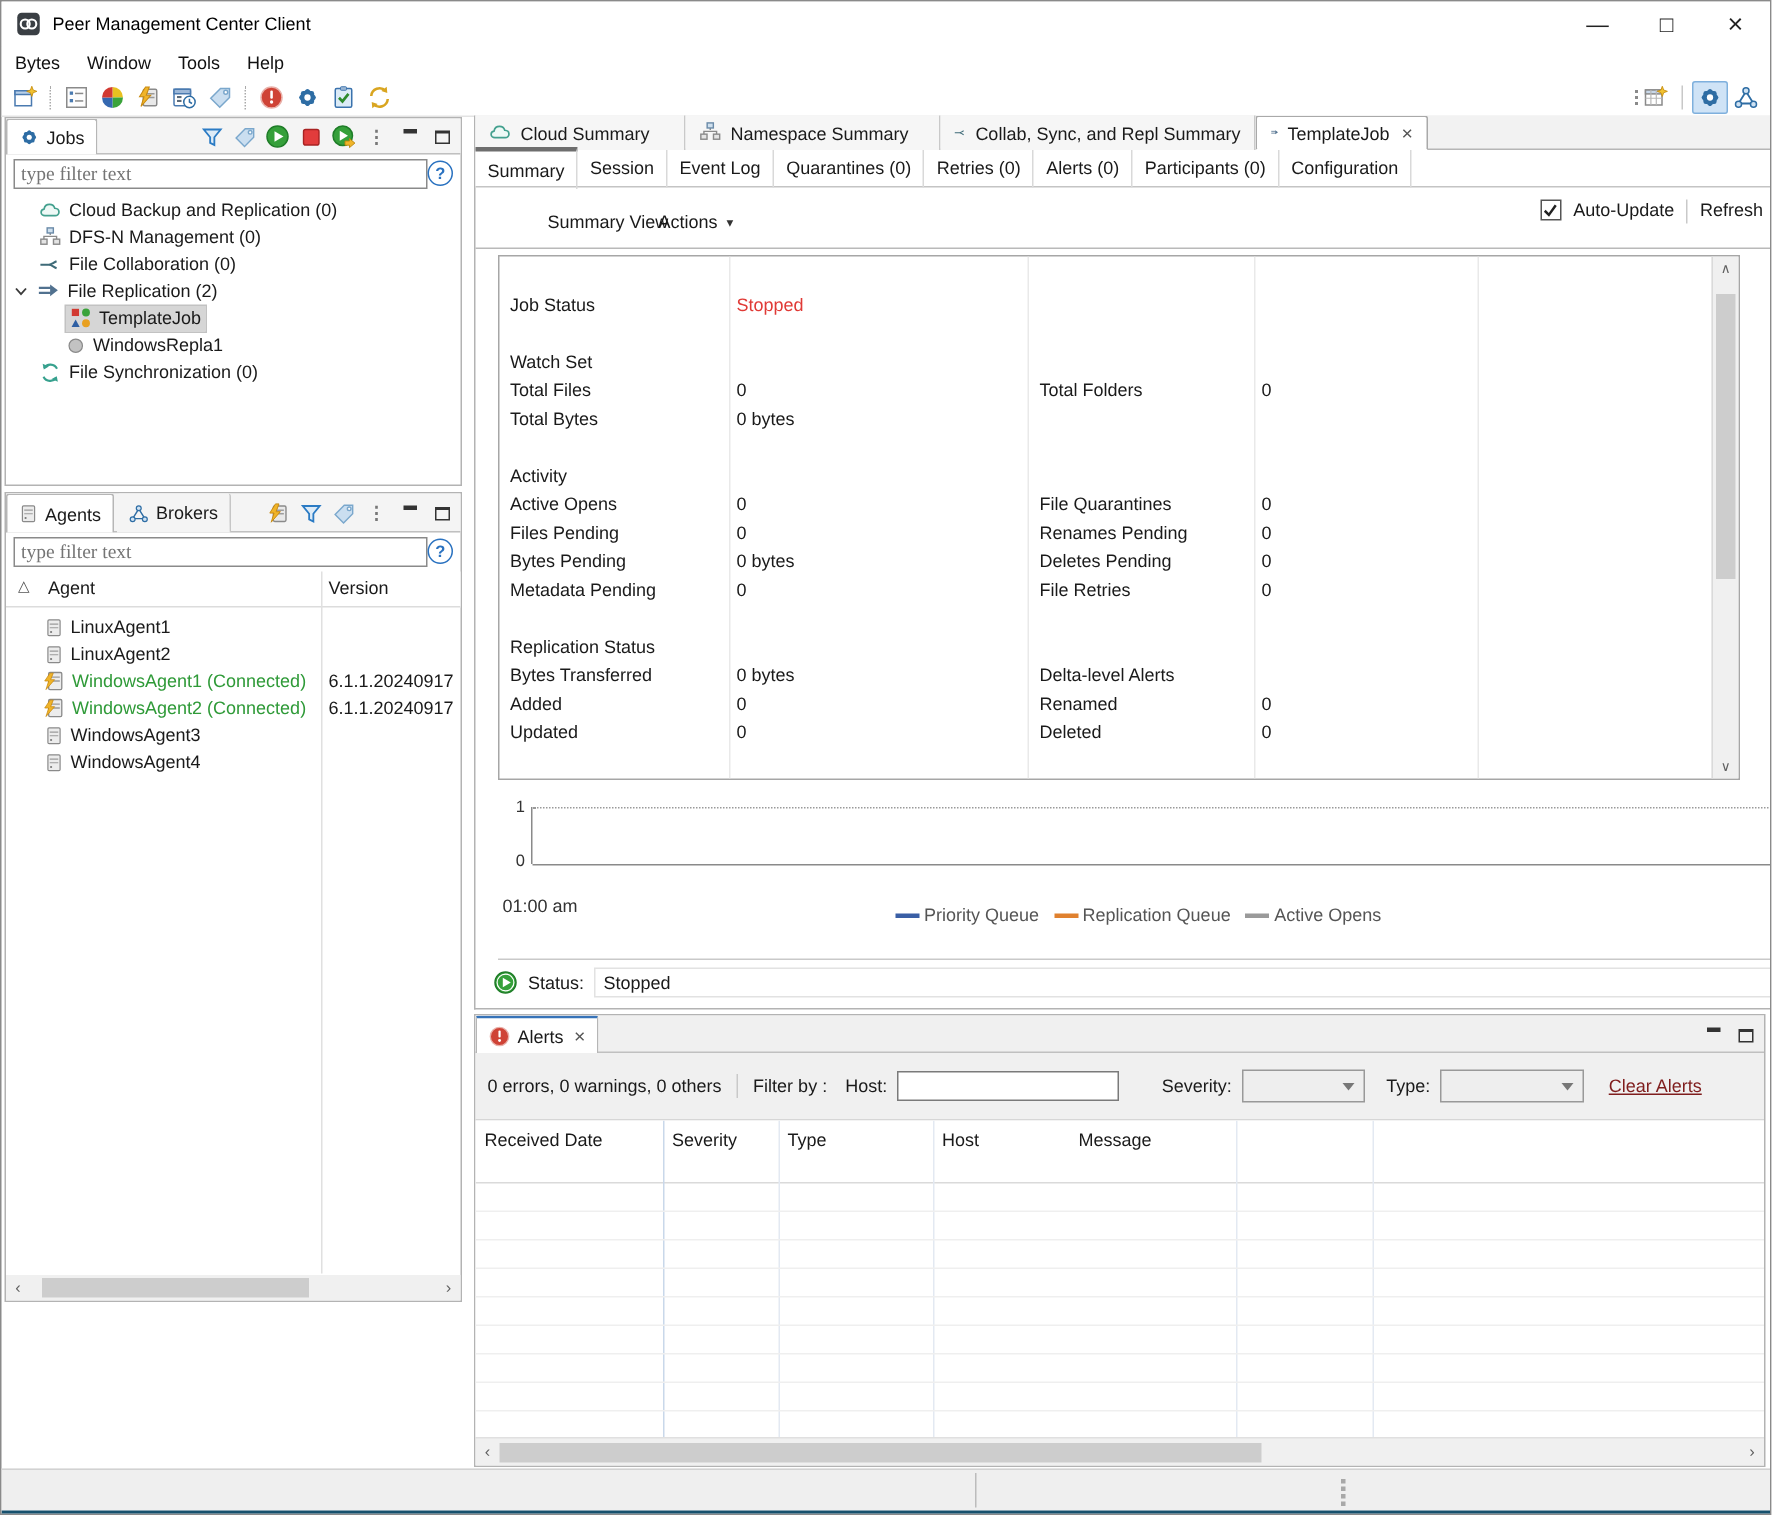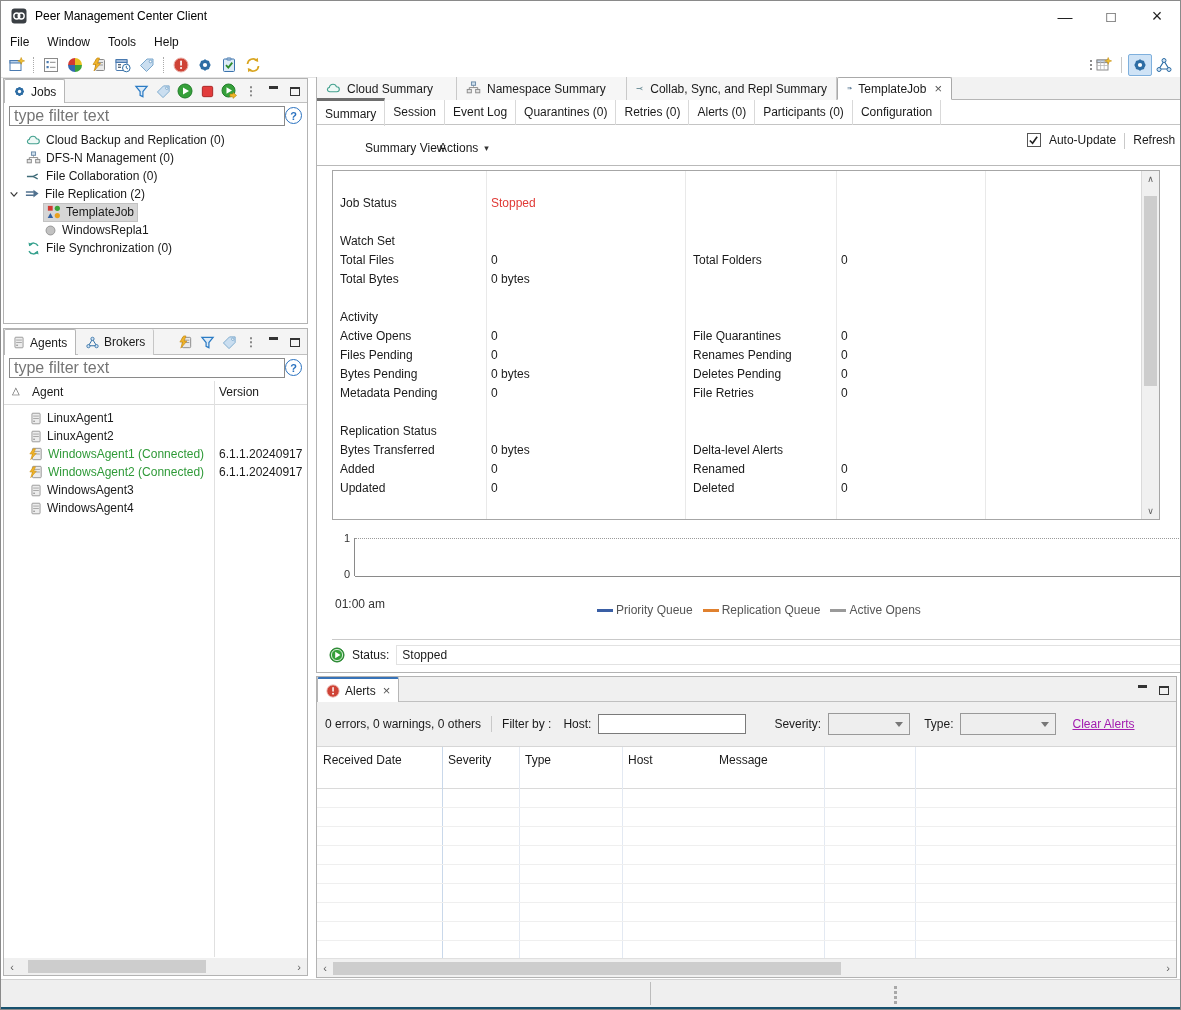--- a/index.html
+++ b/index.html
@@ -28,21 +28,21 @@
   
   .panel{position:absolute;background:#ffffff;border:1px solid #b3b3b3;box-sizing:border-box;}
   .viewhead{position:absolute;left:0;top:0;width:100%;height:24px;background:#f4f4f4;border-bottom:1px solid #c0c0c0;box-sizing:border-box;}
   .viewtab{position:absolute;top:0;height:24px;background:#ffffff;border:1px solid #b6b6b6;border-bottom:none;border-radius:2px 2px 0 0;display:flex;align-items:center;padding:0 8px;gap:5px;box-sizing:border-box;}
   .viewtab.inactive{background:#f4f4f4;border:none;border-right:1px solid #c6c6c6;}
   .viewtools{position:absolute;right:2px;top:1px;height:22px;display:flex;align-items:center;gap:2px;}
   .vbtn{width:20px;height:20px;display:flex;align-items:center;justify-content:center;}
   .minbar{width:9px;height:3px;background:#333;margin-bottom:7px;}
   .maxbox{width:10px;height:9px;border:1px solid #333;border-top:2px solid #333;box-sizing:border-box;}
   .filterrow{position:absolute;left:0;width:100%;height:26px;}
-  .filterinput{position:absolute;left:5px;top:3px;height:20px;border:1px solid #8a8a8a;font-family:Liberation Sans, sans-serif;font-size:16px;color:#4d7c0f;padding:0 4px;box-sizing:border-box;background:#fff;}
+  .filterinput{position:absolute;left:5px;top:3px;height:20px;border:1px solid #8a8a8a;font-family:Liberation Serif, serif;font-size:13px;color:#4d7c0f;padding:0 4px;box-sizing:border-box;background:#fff;}
   .helpbtn{position:absolute;top:4px;width:17px;height:17px;border:1.4px solid #2a72c0;border-radius:50%;color:#2a72c0;font-weight:bold;font-size:11px;display:flex;align-items:center;justify-content:center;box-sizing:border-box;background:#fff;}
   
   .treerow{position:absolute;height:18px;display:flex;align-items:center;gap:5px;}
   .treerow .lbl{white-space:nowrap;}
   .selhl{background:#d6d6d6;outline:1px solid #c2c2c2;display:flex;align-items:center;gap:5px;padding:0 3px;height:17px;}
   
   .agt-head{position:absolute;left:0;top:52px;width:100%;height:24px;border-bottom:1px solid #dcdcdc;box-sizing:border-box;background:#fff;}
   .agt-col-div{position:absolute;top:52px;bottom:18px;left:210px;width:1px;background:#e0e0e0;}
   .agrow{position:absolute;height:18px;display:flex;align-items:center;gap:5px;}
   .green{color:#2f9a38;}
@@ -102,21 +102,21 @@
   .ld-gray{background:#9a9a9a;}
   .statusline{position:absolute;height:1px;background:#c9c9c9;}
   .statusrow{position:absolute;display:flex;align-items:center;gap:7px;}
   .statusfield{height:20px;border:1px solid #e2e2e2;background:#fff;display:flex;align-items:center;padding:0 5px;box-sizing:border-box;}
   
   .al-filter{position:absolute;left:0;top:25px;width:100%;height:45px;background:#f0f0f0;border-bottom:1px solid #d6d6d6;box-sizing:border-box;display:flex;align-items:center;}
   .al-filter .txt{white-space:nowrap;}
   .hostinput{width:148px;height:20px;border:1px solid #7a7a7a;background:#fff;box-sizing:border-box;font-family:"Liberation Sans",sans-serif;font-size:12px;padding:0 4px;}
   .ddown{width:82px;height:22px;border:1px solid #999;background:#eee;display:flex;align-items:center;justify-content:flex-end;box-sizing:border-box;padding-right:6px;}
   .ddown .arr{border:4px solid transparent;border-top:5px solid #777;margin-top:4px;}
-  .link{color:#a21caf;text-decoration:underline;white-space:nowrap;}
+  .link{color:#7f1d1d;text-decoration:underline;white-space:nowrap;}
   .al-table{position:absolute;left:0;top:70px;right:0;bottom:19px;background:#fff;overflow:hidden;}
   .al-hrow{position:absolute;left:0;top:0;width:100%;height:42px;border-bottom:1px solid #dadada;box-sizing:border-box;display:flex;}
   .al-h{padding:6px 0 0 6px;box-sizing:border-box;}
   .al-coll{position:absolute;top:0;bottom:0;width:1px;background:#e3e9f2;}
   .al-coll.first{background:#c9d8ea;}
   .al-row{position:absolute;left:0;height:19px;width:100%;border-bottom:1px solid #efefef;box-sizing:border-box;}
   
   .statusbar{position:absolute;left:0;top:978px;width:100%;height:28px;background:#efefef;border-top:1px solid #d2d2d2;box-sizing:border-box;}
   .sb-div{position:absolute;left:649px;top:2px;bottom:2px;width:1px;background:#bcbcbc;}
   .sb-dots{position:absolute;left:893px;top:6px;display:flex;flex-direction:column;gap:2px;}
@@ -138,21 +138,21 @@
     </span>
     <span class="title">Peer Management Center Client</span>
     <div class="wincontrols">
       <div class="wbtn">—</div>
       <div class="wbtn">□</div>
       <div class="wbtn" style="font-size:18px;">×</div>
     </div>
   </div>
 
   <div class="menubar">
-    <div class="menuitem">File</div>
+    <div class="menuitem">Bytes</div>
     <div class="menuitem">Window</div>
     <div class="menuitem">Tools</div>
     <div class="menuitem">Help</div>
   </div>
 
   <div class="toolbar">
     <div style="width:4px"></div>
     <div class="tbtn">
       <svg width="16" height="16" viewBox="0 0 16 16">
           <rect x="1" y="3.5" width="11" height="10" fill="#fff" stroke="#4a7ab0"></rect>
@@ -371,21 +371,21 @@
       <svg width="15" height="15" viewBox="0 0 16 16">
           <path d="M12.8 5.2 A5.3 5.3 0 0 0 3.6 4.6" stroke="#37a18e" stroke-width="1.5" fill="none"></path>
           <path d="M2.6 1.6 L3.4 5.6 L7 3.6 Z" fill="#37a18e"></path>
           <path d="M3.2 10.8 A5.3 5.3 0 0 0 12.4 11.4" stroke="#37a18e" stroke-width="1.5" fill="none"></path>
           <path d="M13.4 14.4 L12.6 10.4 L9 12.4 Z" fill="#37a18e"></path>
         </svg>
       <span class="lbl">File Synchronization (0)</span>
     </div>
   </div>
 
-  <div class="panel" style="left:2px;top:327px;width:305px;height:648px;">
+  <div class="panel" style="left:2px;top:327px;width:305px;height:540px;">
     <div class="viewhead" style="height:26px;">
       <div class="viewtab" style="left:0;height:26px;">
         <svg width="12" height="13" viewBox="0 0 14 16">
             <rect x="2" y="1.5" width="10" height="13" rx="1" fill="#ececec" stroke="#8a8a8a"></rect>
             <path d="M3.5 5 H10.5 M3.5 8 H10.5" stroke="#9a9a9a"></path>
             <circle cx="4.6" cy="11.5" r="0.9" fill="#777"></circle>
           </svg>
         <span>Agents</span>
       </div>
       <div class="viewtab inactive" style="left:74px;height:26px;">

